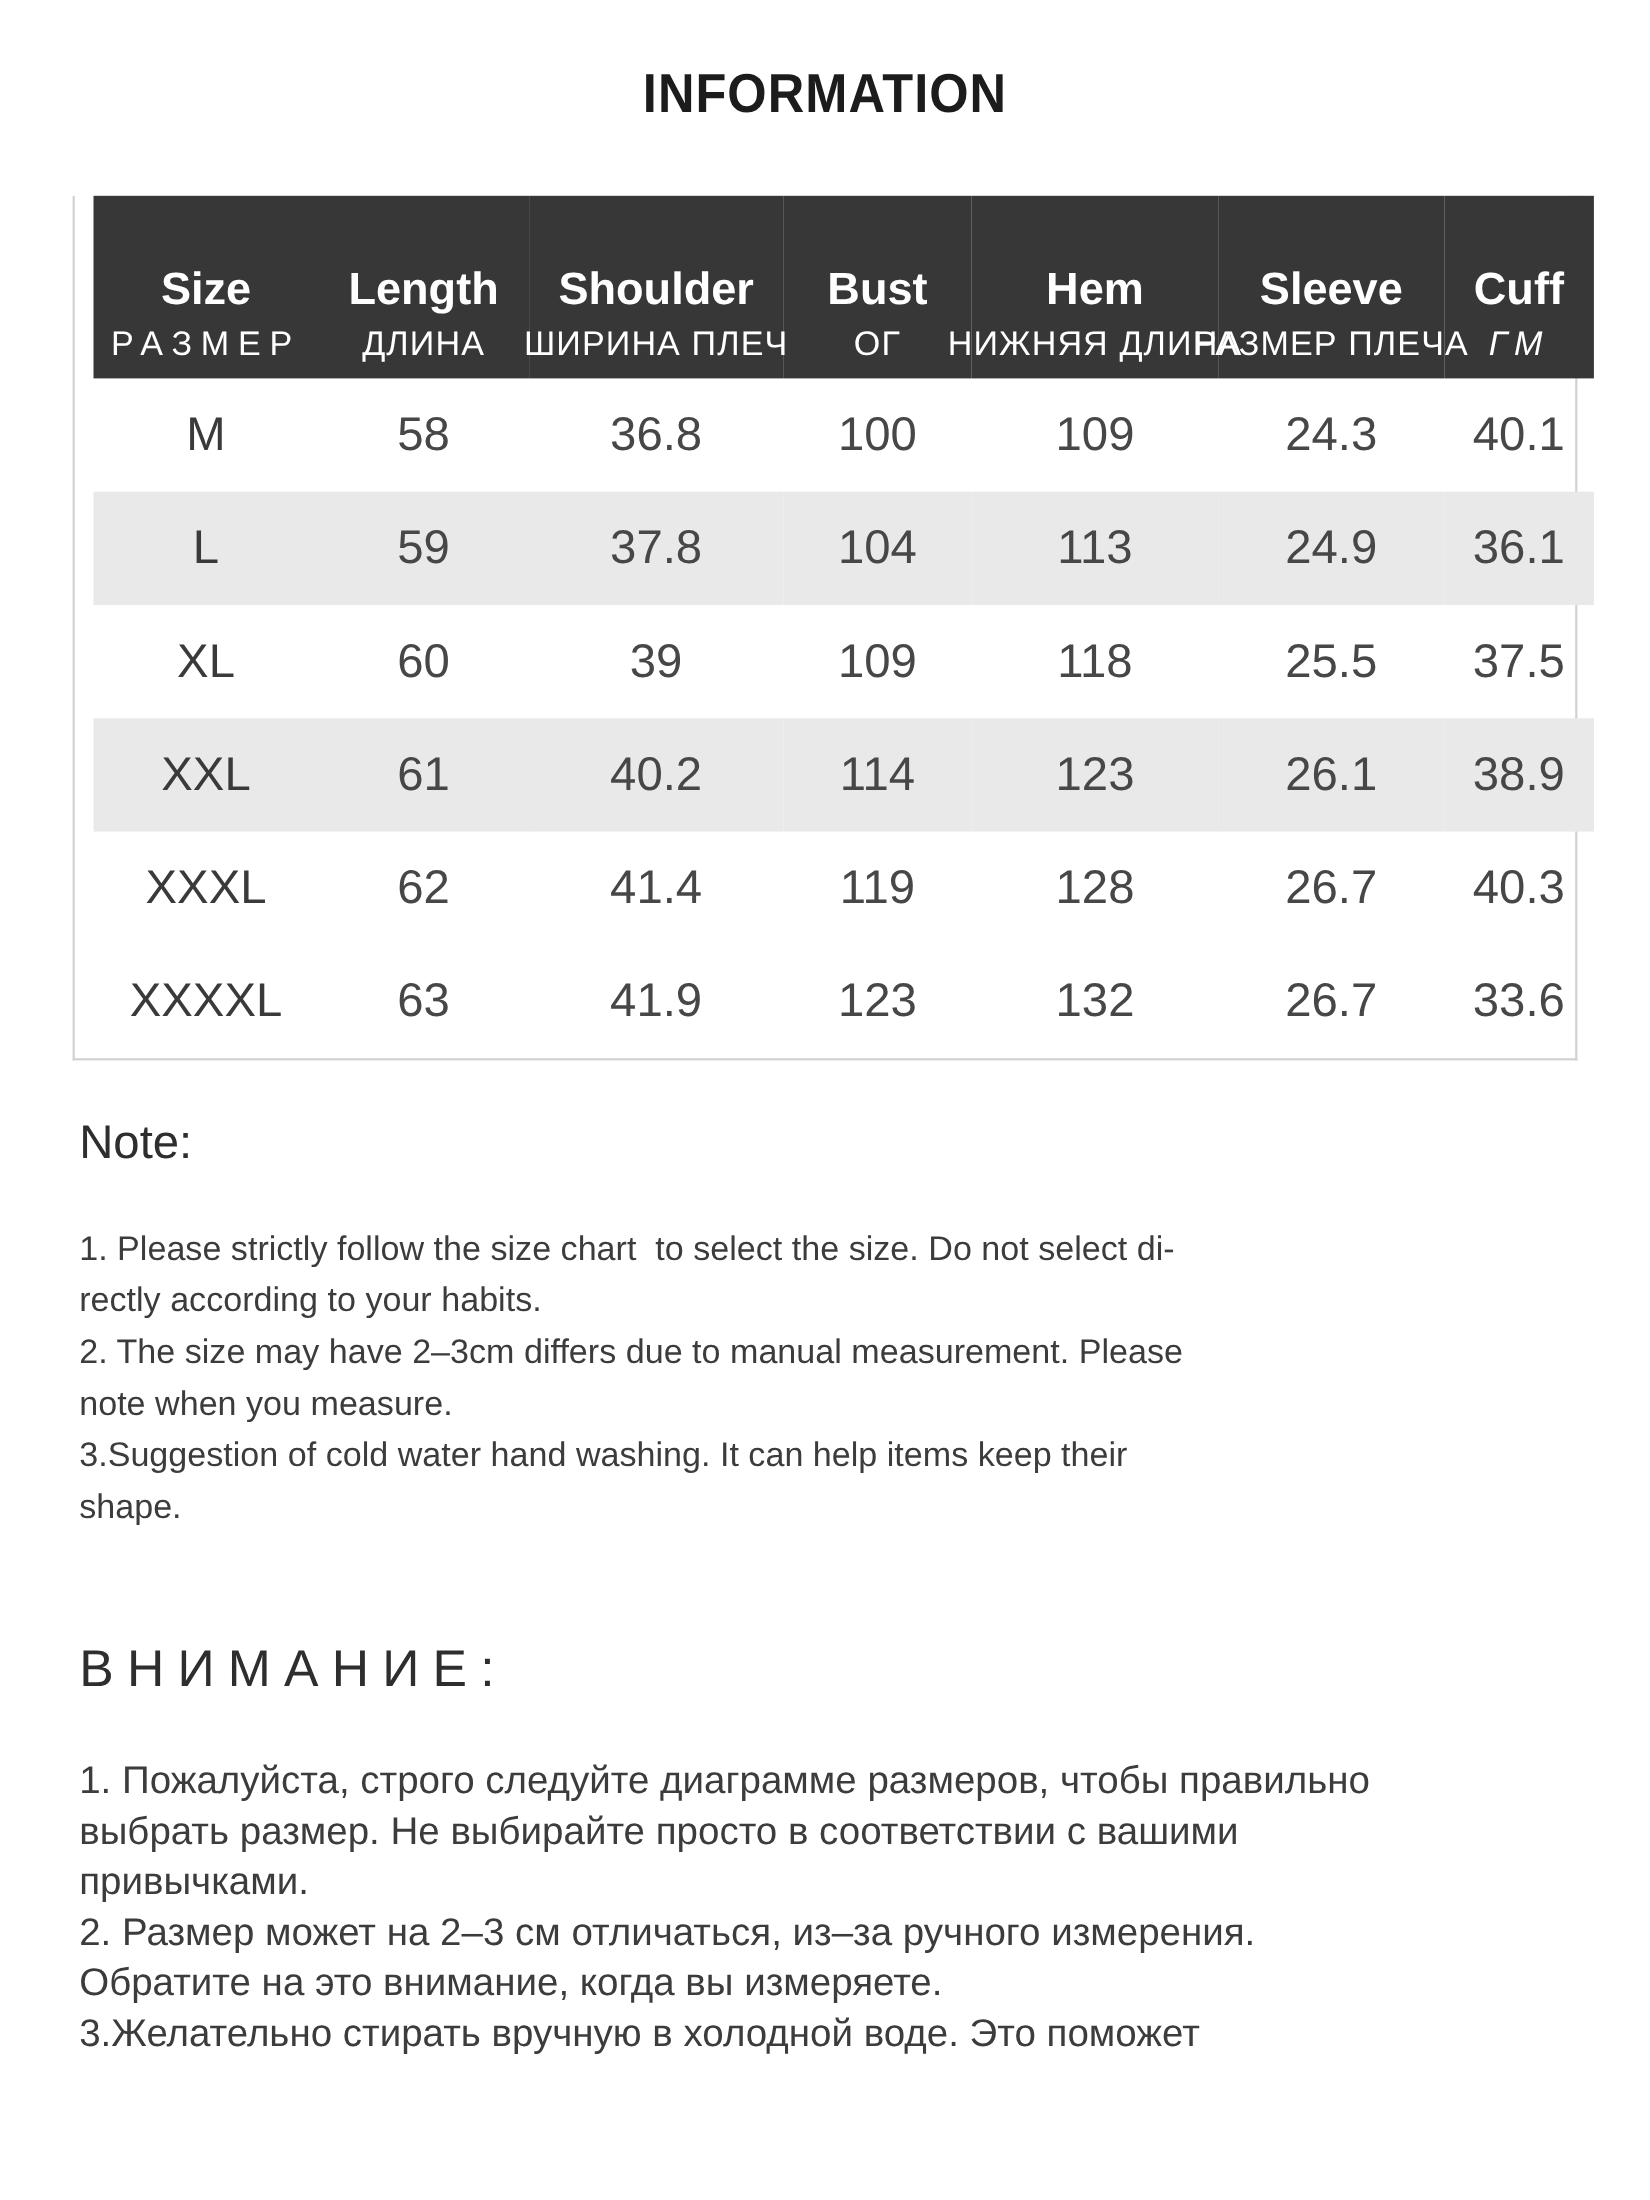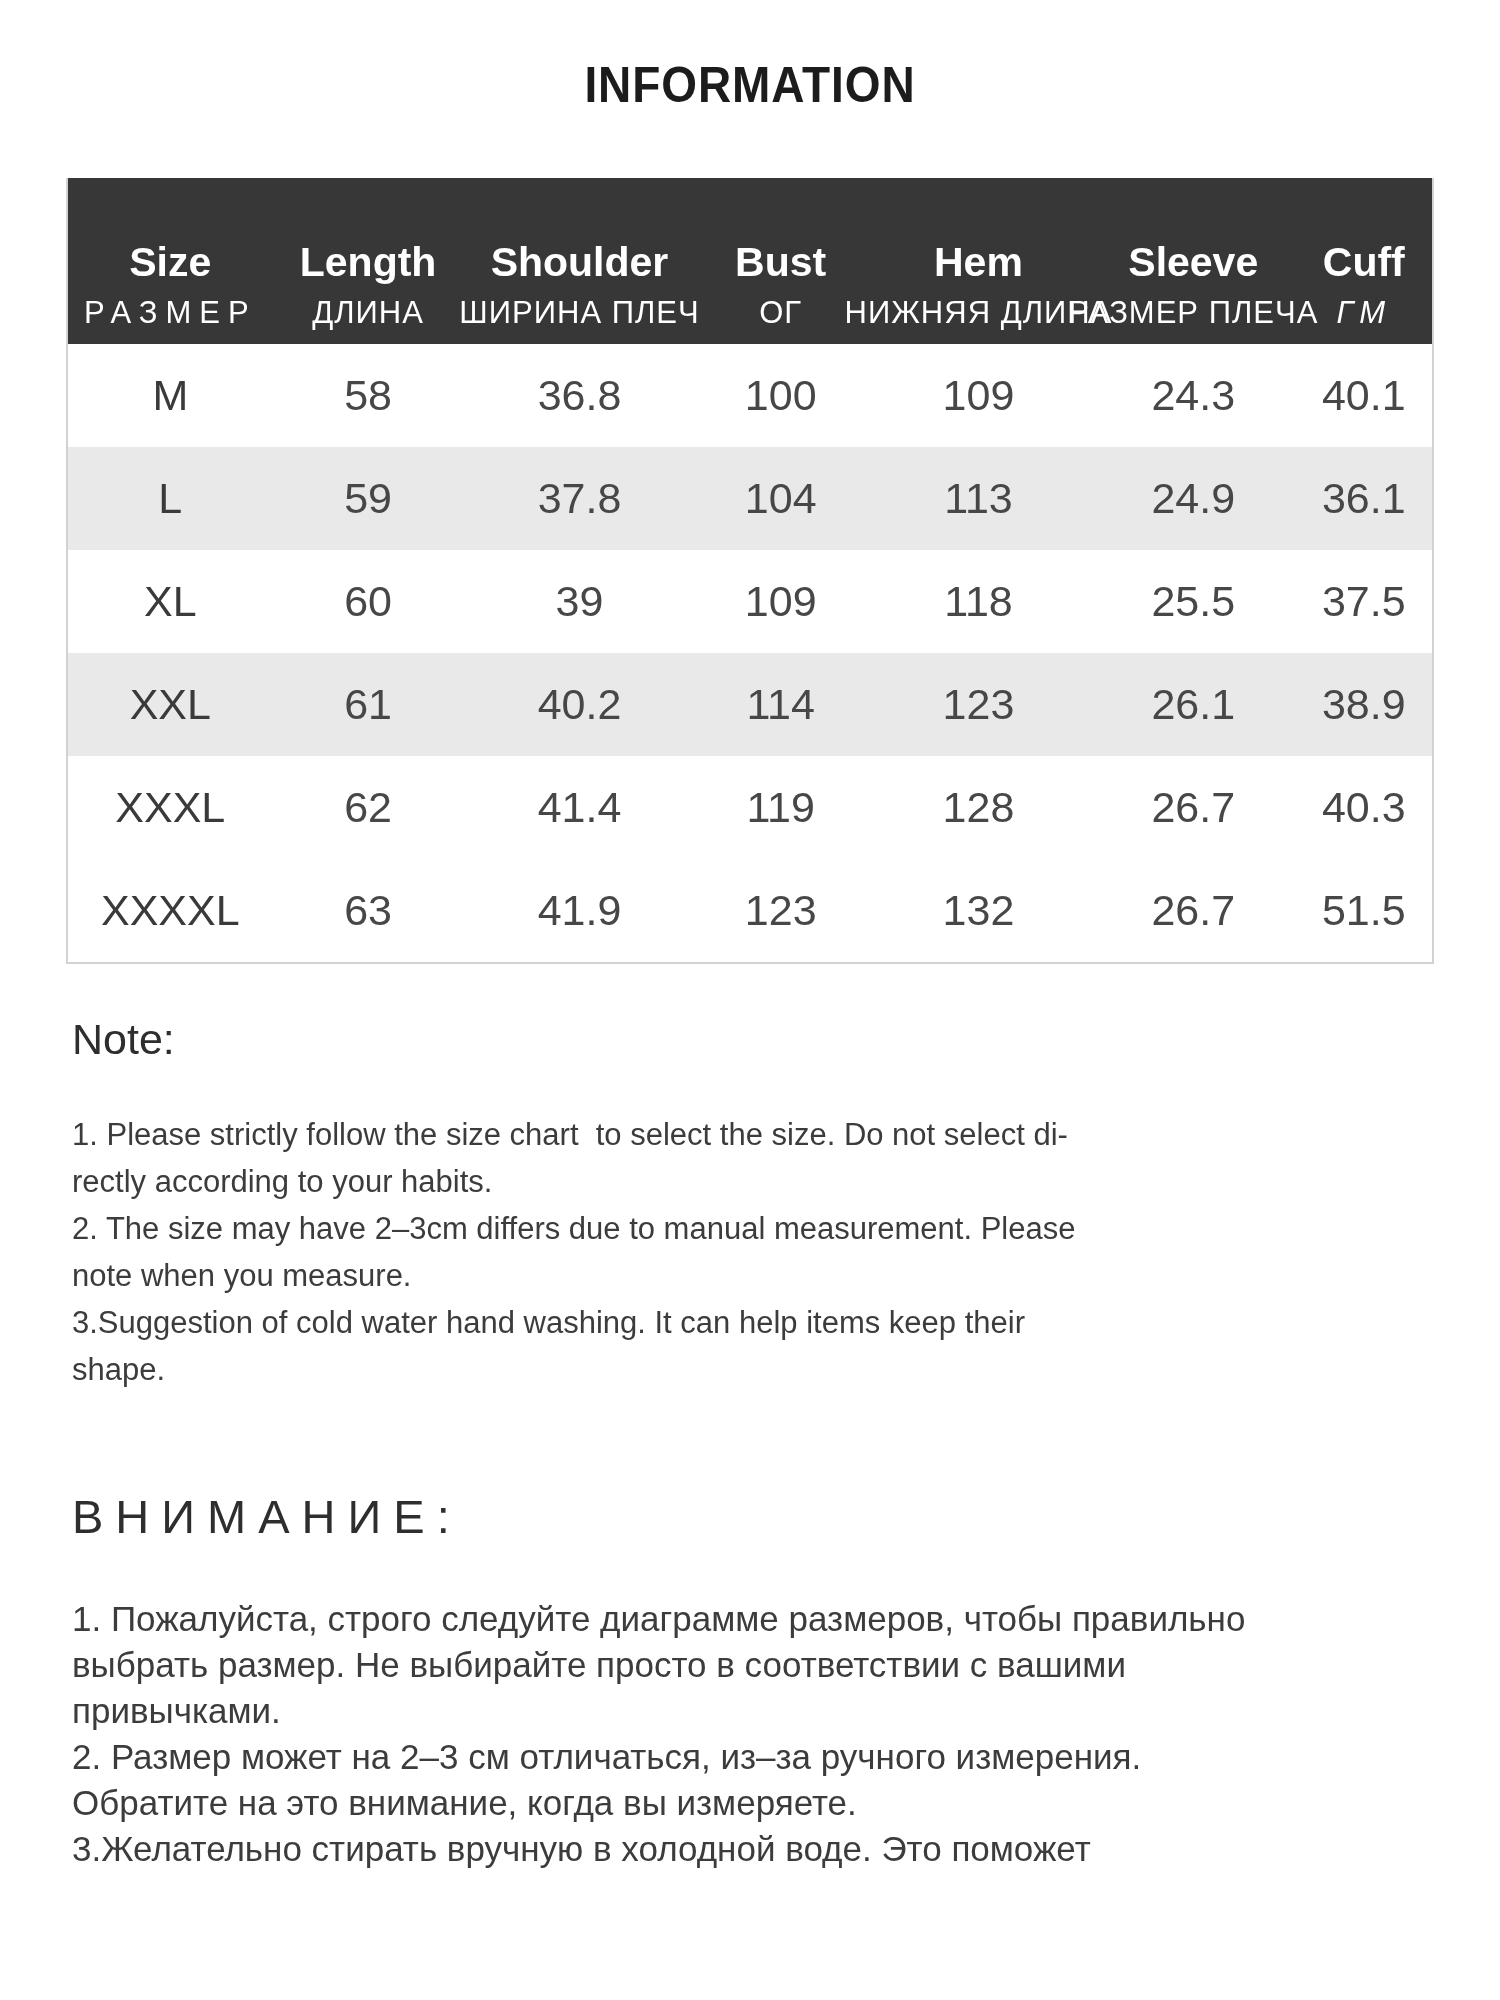--- a/index.html
+++ b/index.html
@@ -34,20 +34,21 @@
   .table-wrap{
     margin:64px 66px 0 66px;
     border-left:2px solid var(--table-border);
     border-right:2px solid var(--table-border);
     border-bottom:2px solid var(--table-border);
   }
   table{
     width:100%;
     border-collapse:collapse;
     table-layout:fixed;
+    margin-left:17px;
   }
   col.c1{width:15%;} col.c2{width:14%;} col.c3{width:17%;}
   col.c4{width:12.5%;} col.c5{width:16.5%;} col.c6{width:15%;} col.c7{width:10%;}
   thead th{
     background:var(--header-bg);
     height:166px;
     padding:0;
     vertical-align:bottom;
   }
   .th-inner{
@@ -202,21 +203,21 @@
         <td>26.7</td>
         <td>40.3</td>
       </tr>
       <tr>
         <td>XXXXL</td>
         <td>63</td>
         <td>41.9</td>
         <td>123</td>
         <td>132</td>
         <td>26.7</td>
-        <td>51.5</td>
+        <td>33.6</td>
       </tr>
     </tbody>
   </table>
 </div>
 
 <div class="note-section">
   <h2 class="note-heading">Note:</h2>
   <div class="note-line">1. Please strictly follow the size chart  to select the size. Do not select di-</div>
   <div class="note-line">rectly according to your habits.</div>
   <div class="note-line">2. The size may have 2–3cm differs due to manual measurement. Please</div>

